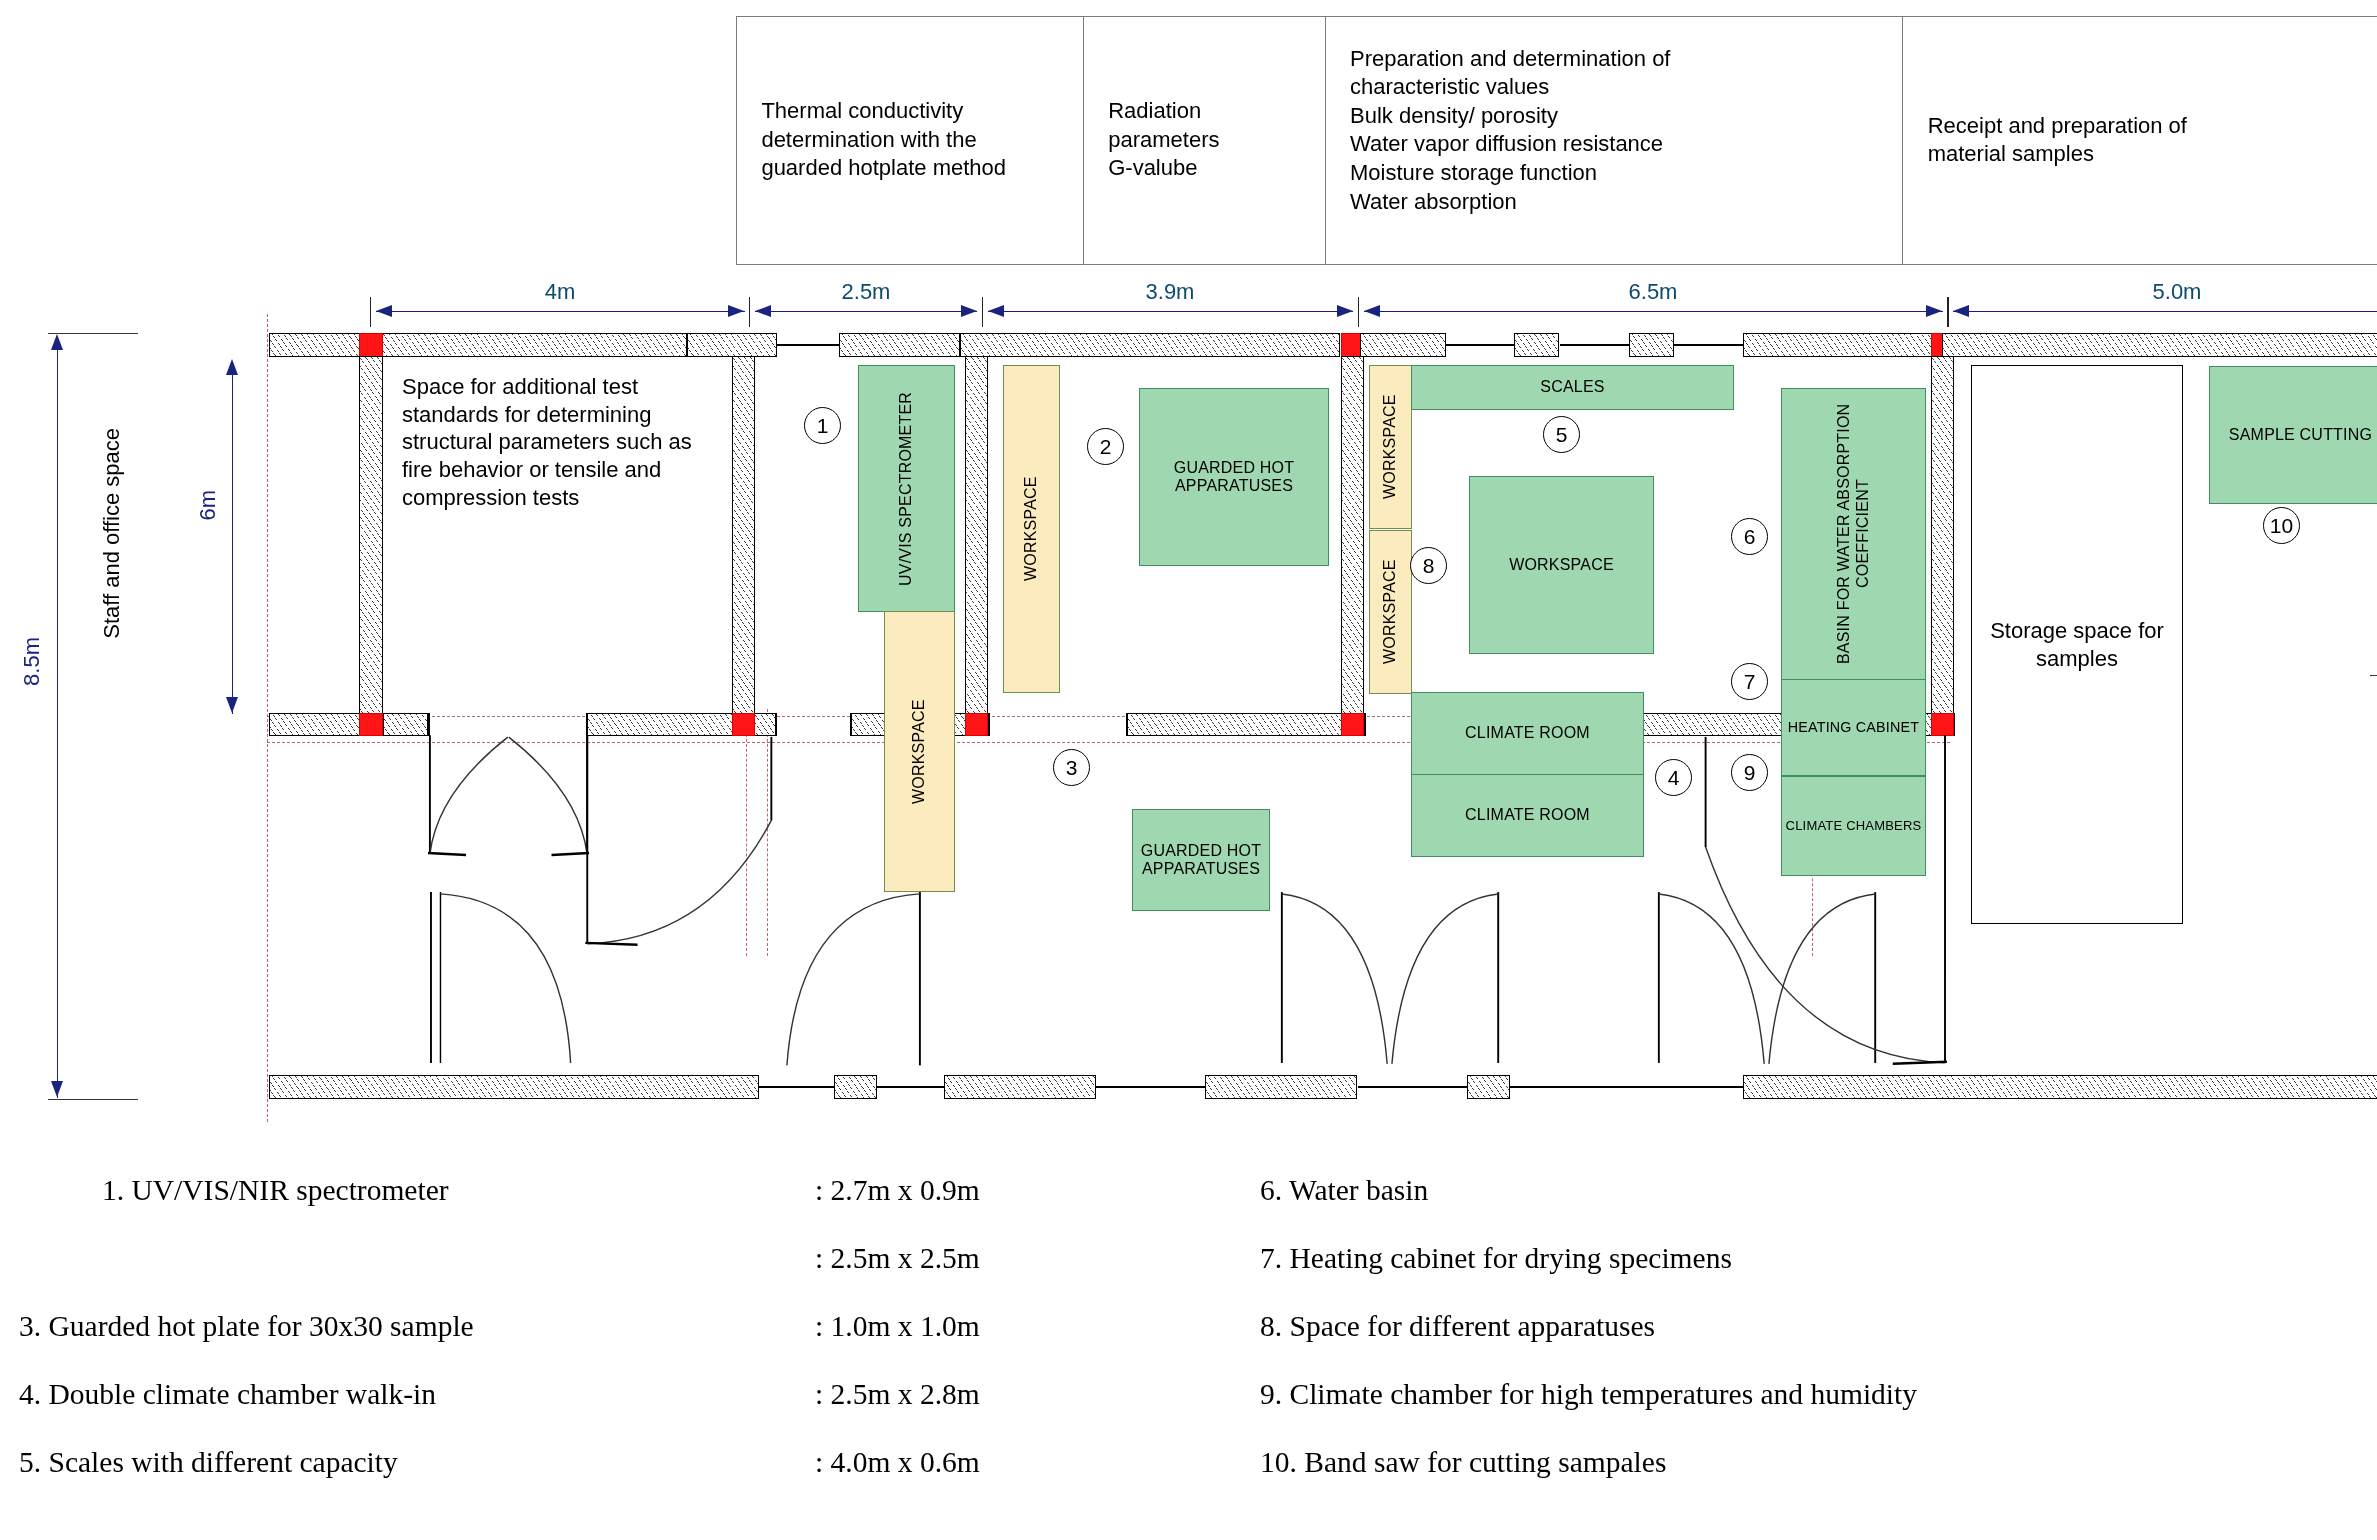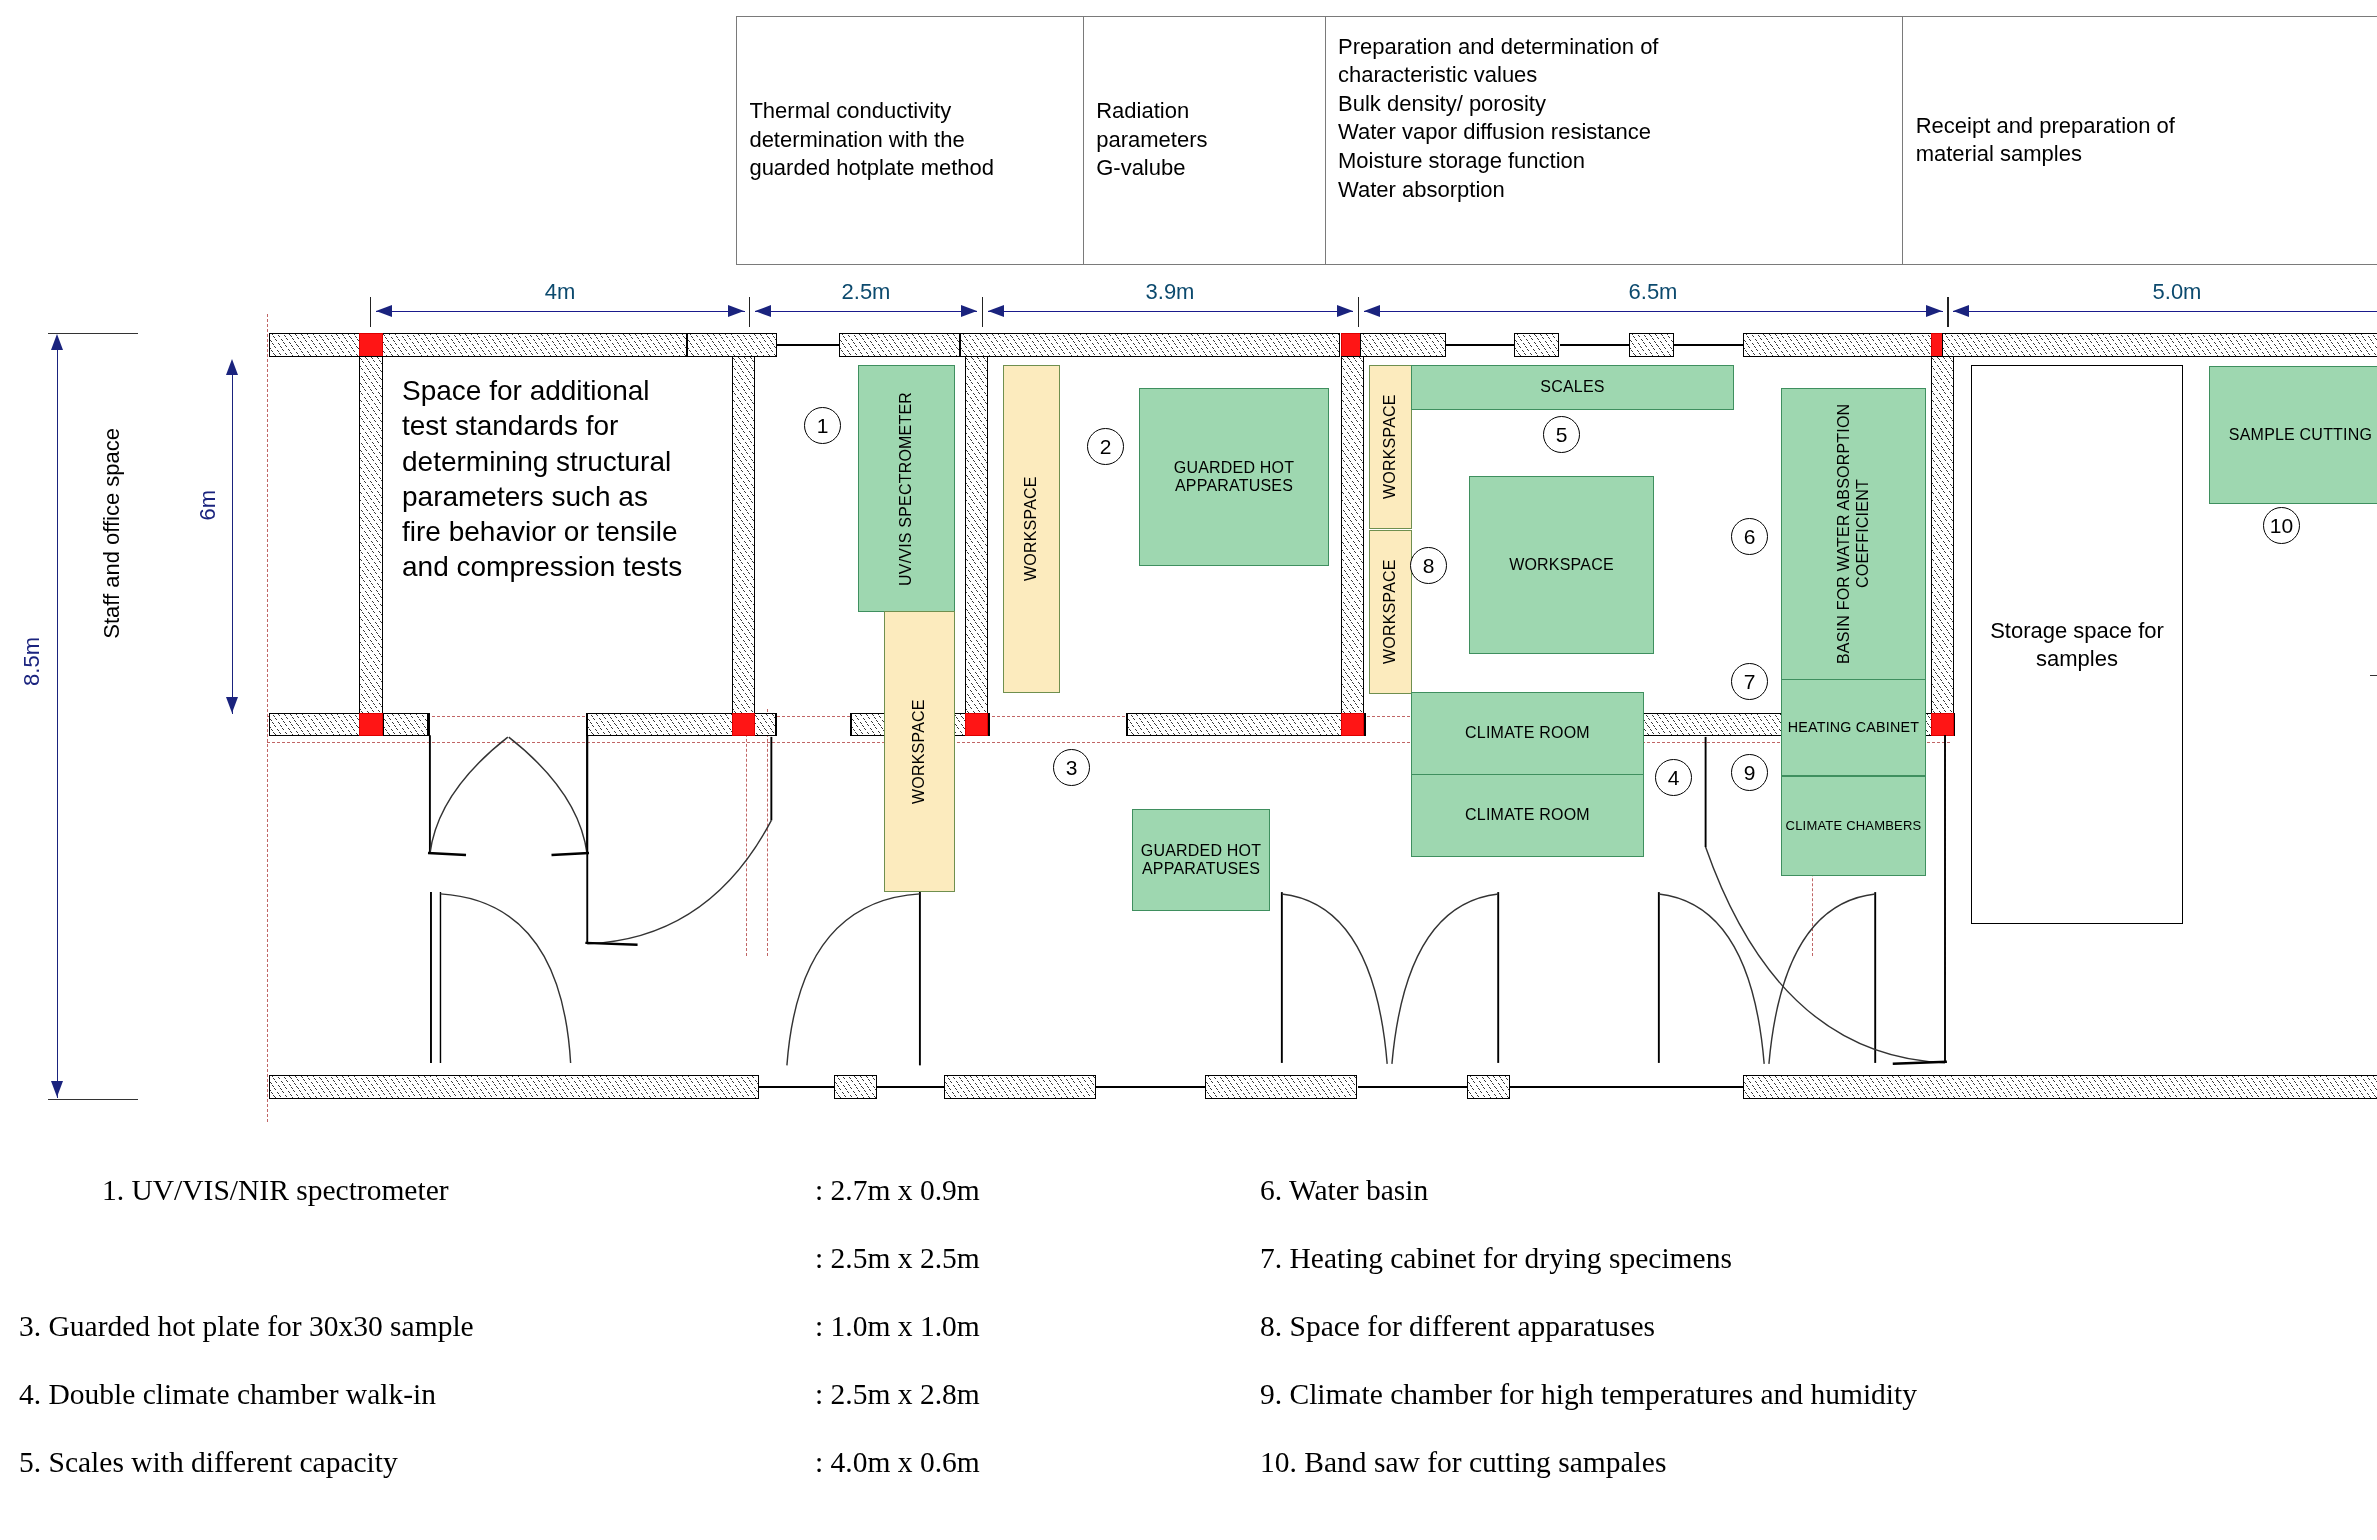--- a/index.html
+++ b/index.html
@@ -5,21 +5,21 @@
   html,body{margin:0;padding:0;background:#ffffff;}
   body{width:2673px;height:1540px;position:relative;overflow:hidden;
        font-family:"Liberation Sans", sans-serif;color:#000;}
 
   
   #header-table{position:absolute;left:736px;top:15.7px;width:1659px;height:249px;
                 border:1px solid #7a7a7a;display:flex;box-sizing:border-box;background:#fff;}
   .hcell{border-right:1px solid #7a7a7a;box-sizing:border-box;
          display:flex;align-items:center;padding:0 12.4px;}
   .hcell:last-child{border-right:none;}
-  .hcell p{margin:0;font-size:22px;line-height:1.30;}
+  .hcell p{margin:12px;font-size:22px;line-height:1.30;}
   #hc0{width:242px;}
   #hc1{width:347px;}
   #hc2{width:578px;align-items:flex-start;padding-top:16px;}
   #hc3{width:491px;}
 
   
   .dimrow{position:absolute;top:281px;height:38px;}
   .dimline{position:absolute;top:29.5px;height:1px;background:#1a1a8c;}
   .dimlbl{position:absolute;top:-1.9px;font-size:22px;color:#0c4a6e;
           transform:translateX(-50%);white-space:nowrap;}
@@ -49,21 +49,21 @@
       text-align:center;font-size:16px;letter-spacing:0.2px;line-height:1.15;}
   .eq.yellow{background:#fcebbe;border-color:#6f8f4f;}
   .eq.vert{writing-mode:vertical-rl;transform:rotate(180deg);}
   .plainbox{position:absolute;box-sizing:border-box;border:1px solid #000;background:#fff;
       display:flex;align-items:center;justify-content:center;text-align:center;font-size:22px;line-height:1.25;}
 
   .bubble{position:absolute;width:35px;height:35px;border-radius:50%;
       border:1px solid #000;background:#fff;display:flex;align-items:center;
       justify-content:center;font-size:21px;z-index:20;}
 
-  .roomtext{position:absolute;font-size:28px;line-height:1.26;}
+  .roomtext{position:absolute;font-size:22px;line-height:1.26;}
   .vlabel{position:absolute;font-size:22px;writing-mode:vertical-rl;transform:rotate(180deg);white-space:nowrap;}
   .vlabel.blue{color:#1a237e;}
 
   .dashline{position:absolute;border-left:1.4px dashed #c06565;}
   .dashlineH{position:absolute;border-top:1.4px dashed #c06565;}
 
   .door{position:absolute;}
   .door svg{display:block;overflow:visible;}
 
   

